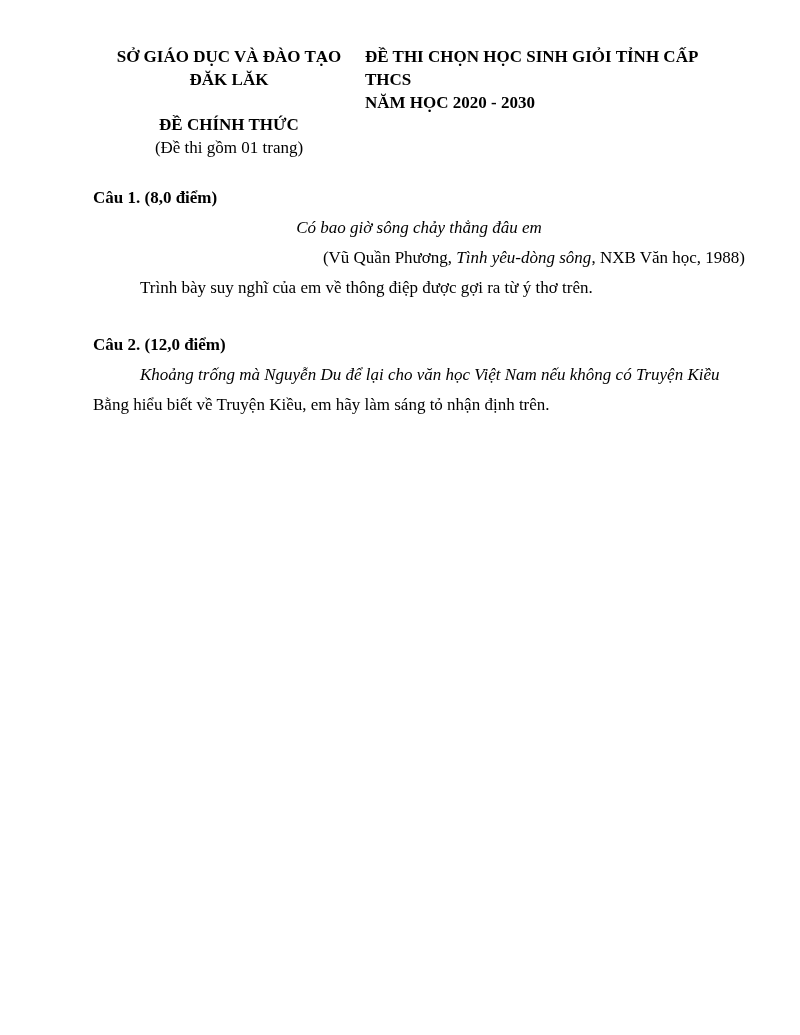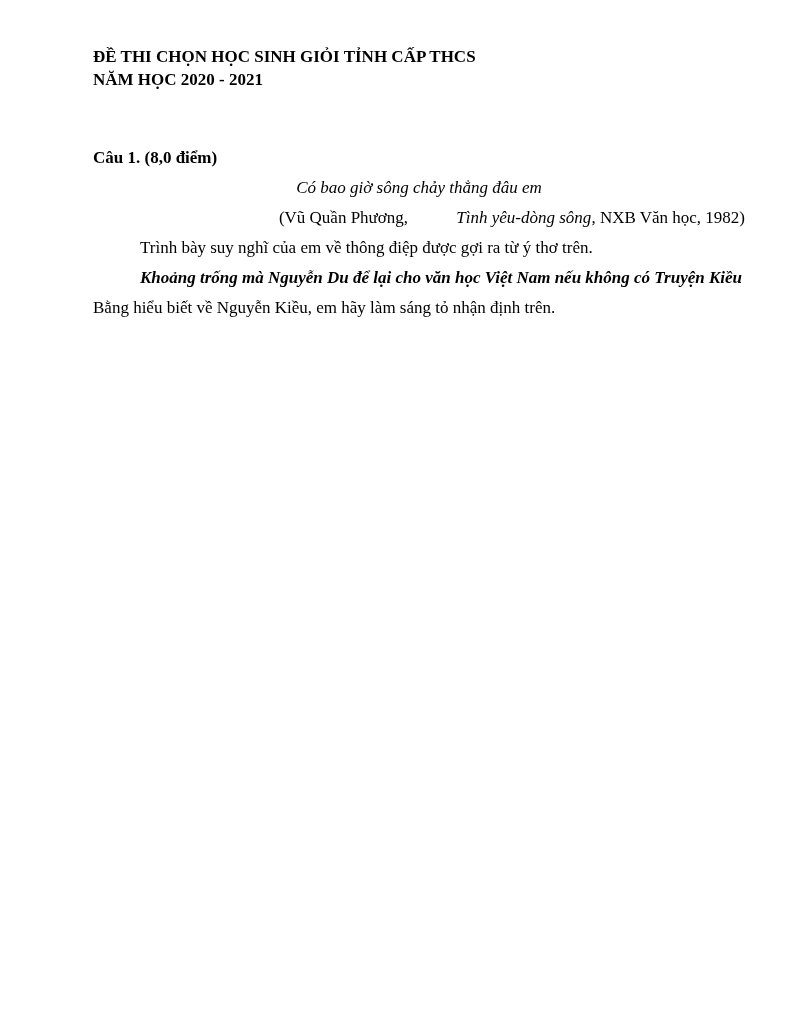--- a/index.html
+++ b/index.html
@@ -17,45 +17,54 @@
   }
   
   .header { display: flex; line-height: 23px; }
   .header-left  { width: 272px; text-align: center; flex-shrink: 0; }
   .header-right { flex: 1; }
   .hdr-bold { font-weight: bold; }
   .hdr-group2 { margin-top: 22px; }
   
   .body-text { line-height: 30px; }
   .q-heading { font-weight: bold; }
-  .q1-heading { margin-top: 52px; }
+  .q1-heading { margin-top: 24px; }
   .q2-heading { margin-top: 27px; }
   .verse-line { text-align: center; font-style: italic; }
   .citation { text-align: right; }
-  .citation .work-title { font-style: italic; margin-left: 44px; }
+  .citation .work-title { font-style: italic; }
   .prompt-indent { text-indent: 47px; }
-  .quote-line { text-indent: 47px; font-style: italic; font-weight: bold; }
+  .quote-line { text-indent: 47px; font-style: italic; }
 </style>
 </head>
 <body>
 
 <div class="page">
 
   <div class="header">
+    <div class="header-left">
+      <div class="hdr-bold">SỞ GIÁO DỤC VÀ ĐÀO TẠO</div>
+      <div class="hdr-bold">ĐĂK LĂK</div>
+      <div class="hdr-group2">
+        <div class="hdr-bold">ĐỀ CHÍNH THỨC</div>
+        <div>(Đề thi gồm 01 trang)</div>
+      </div>
+    </div>
     <div class="header-right">
       <div class="hdr-bold">ĐỀ THI CHỌN HỌC SINH GIỎI TỈNH CẤP THCS</div>
-      <div class="hdr-bold">NĂM HỌC 2020 - 2021</div>
+      <div class="hdr-bold">NĂM HỌC 2020 - 2030</div>
     </div>
   </div>
 
   <div class="body-text">
     <div class="q-heading q1-heading">Câu 1. (8,0 điểm)</div>
     <div class="verse-line">Có bao giờ sông chảy thẳng đâu em</div>
-    <div class="citation"><span>(Vũ Quần Phương, </span><span class="work-title">Tình yêu-dòng sông</span><span>, NXB Văn học, 1982)</span></div>
+    <div class="citation"><span>(Vũ Quần Phương, </span><span class="work-title">Tình yêu-dòng sông</span><span>, NXB Văn học, 1988)</span></div>
     <div class="prompt-indent">Trình bày suy nghĩ của em về thông điệp được gợi ra từ ý thơ trên.</div>
   </div>
 
   <div class="body-text">
+    <div class="q-heading q2-heading">Câu 2. (12,0 điểm)</div>
     <div class="quote-line">Khoảng trống mà Nguyễn Du để lại cho văn học Việt Nam nếu không có Truyện Kiều</div>
-    <div>Bằng hiểu biết về Nguyễn Kiều, em hãy làm sáng tỏ nhận định trên.</div>
+    <div>Bằng hiểu biết về Truyện Kiều, em hãy làm sáng tỏ nhận định trên.</div>
   </div>
 
 </div>
 
 </body></html>

